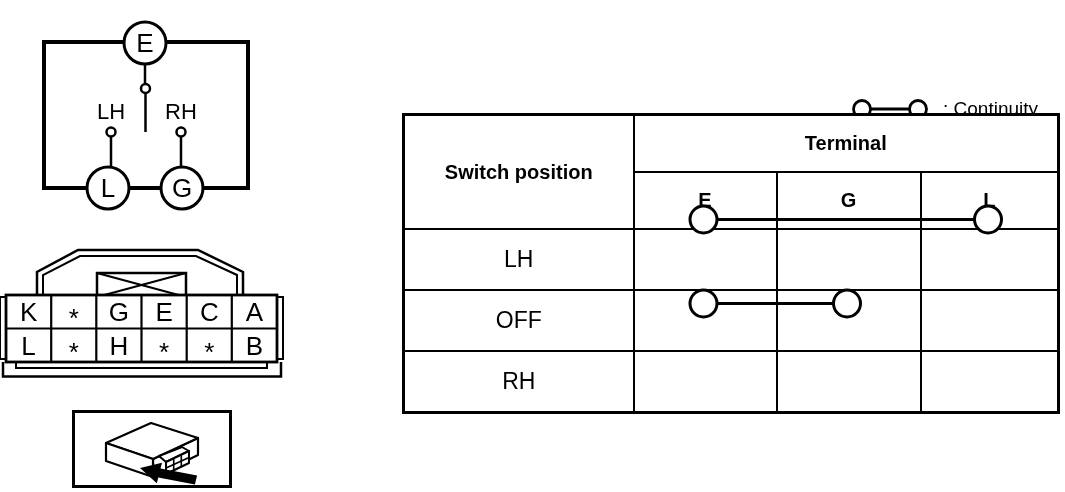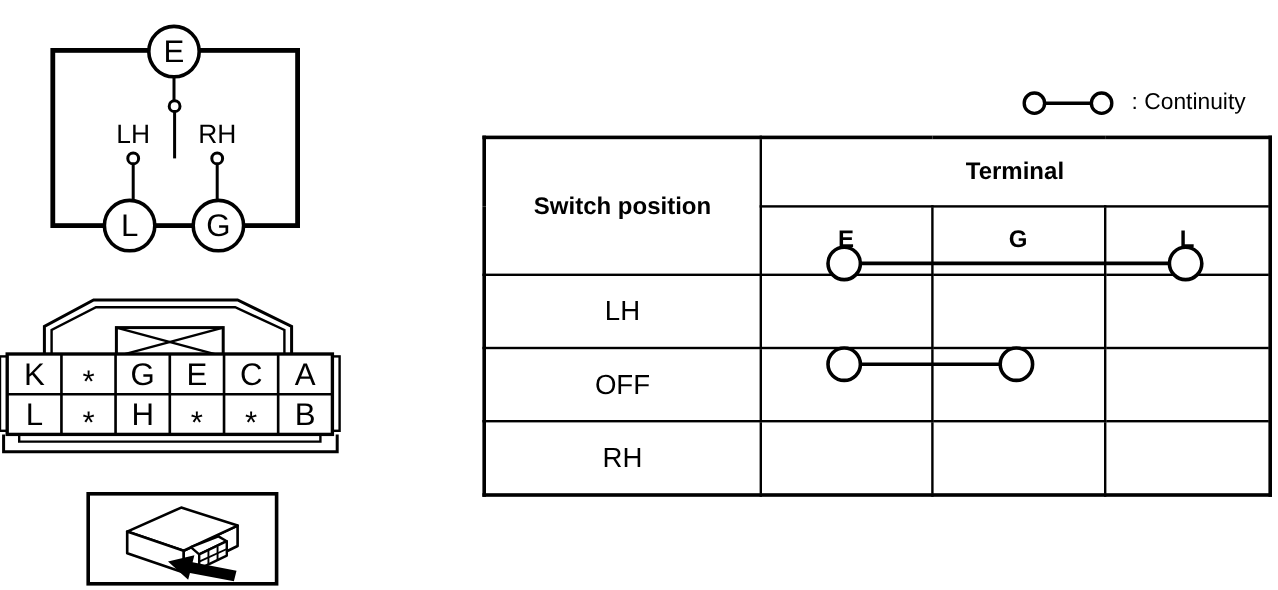--- a/index.html
+++ b/index.html
@@ -16,21 +16,21 @@
   
   #circuit{left:30px;top:15px;}
   .cir-label{font-size:26px;text-anchor:middle;}
   .pos-label{font-size:22px;text-anchor:middle;}
 
   
   #connector{left:0px;top:240px;}
   .pin-letter{font-size:26px;text-anchor:middle;}
 
   
-  #legend{left:851px;top:73px;display:flex;align-items:center;gap:6px;}
+  #legend{left:851px;top:96px;display:flex;align-items:center;gap:6px;}
   #legend span{font-size:19px;line-height:26px;white-space:pre;}
 
   
   #table-wrap{left:402px;top:113px;width:655px;height:210px;}
   table.cont{
     border-collapse:collapse;table-layout:fixed;width:655px;
     border:3px solid #000;
   }
   table.cont th, table.cont td{
     border:2px solid #000;padding:16px;margin:0;

